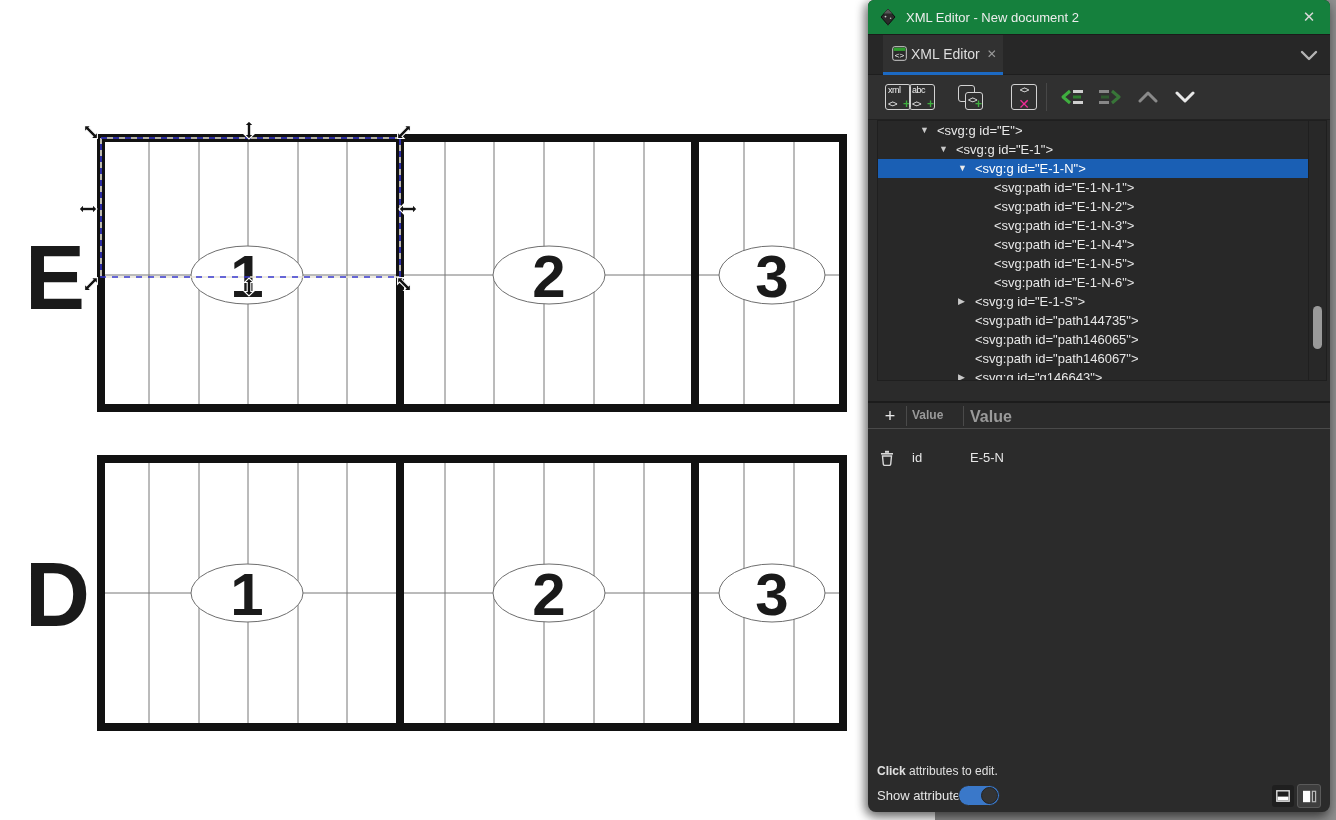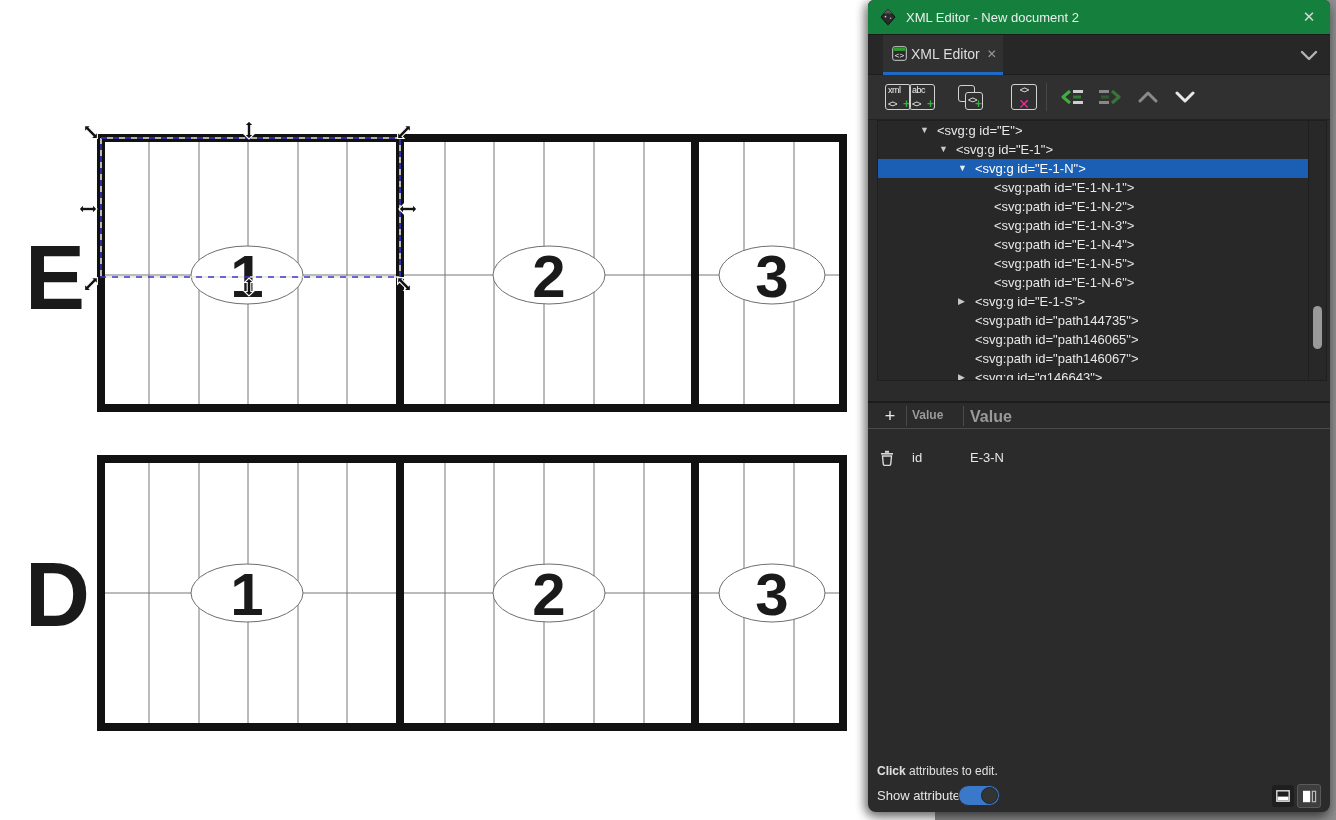--- a/index.html
+++ b/index.html
@@ -334,21 +334,21 @@
     <span class="col-value">Value</span>
   </div>
   <div class="attr-rows">
       <div class="attr-row">
         <svg class="attr-trash" viewBox="0 0 14 16">
           <rect x="1" y="3" width="12" height="1.6" fill="#d8d8d8"></rect>
           <rect x="5" y="0.8" width="4" height="2" fill="#d8d8d8"></rect>
           <path d="M2.5 6 h9 l-0.8 8.2 a1.4 1.4 0 0 1 -1.4 1.2 h-4.6 a1.4 1.4 0 0 1 -1.4 -1.2 Z" fill="none" stroke="#d8d8d8" stroke-width="1.4"></path>
         </svg>
         <span class="attr-name">id</span>
-        <span class="attr-value">E-3-N</span>
+        <span class="attr-value">E-5-N</span>
       </div>
     </div>
 
   <div class="attr-hint"><span class="bold">Click</span><span> attributes to edit.</span></div>
 
   <div class="footer">
     <span class="show-attr-label">Show attributes</span>
     <div class="toggle">
       <div class="toggle-knob"></div>
     </div>

